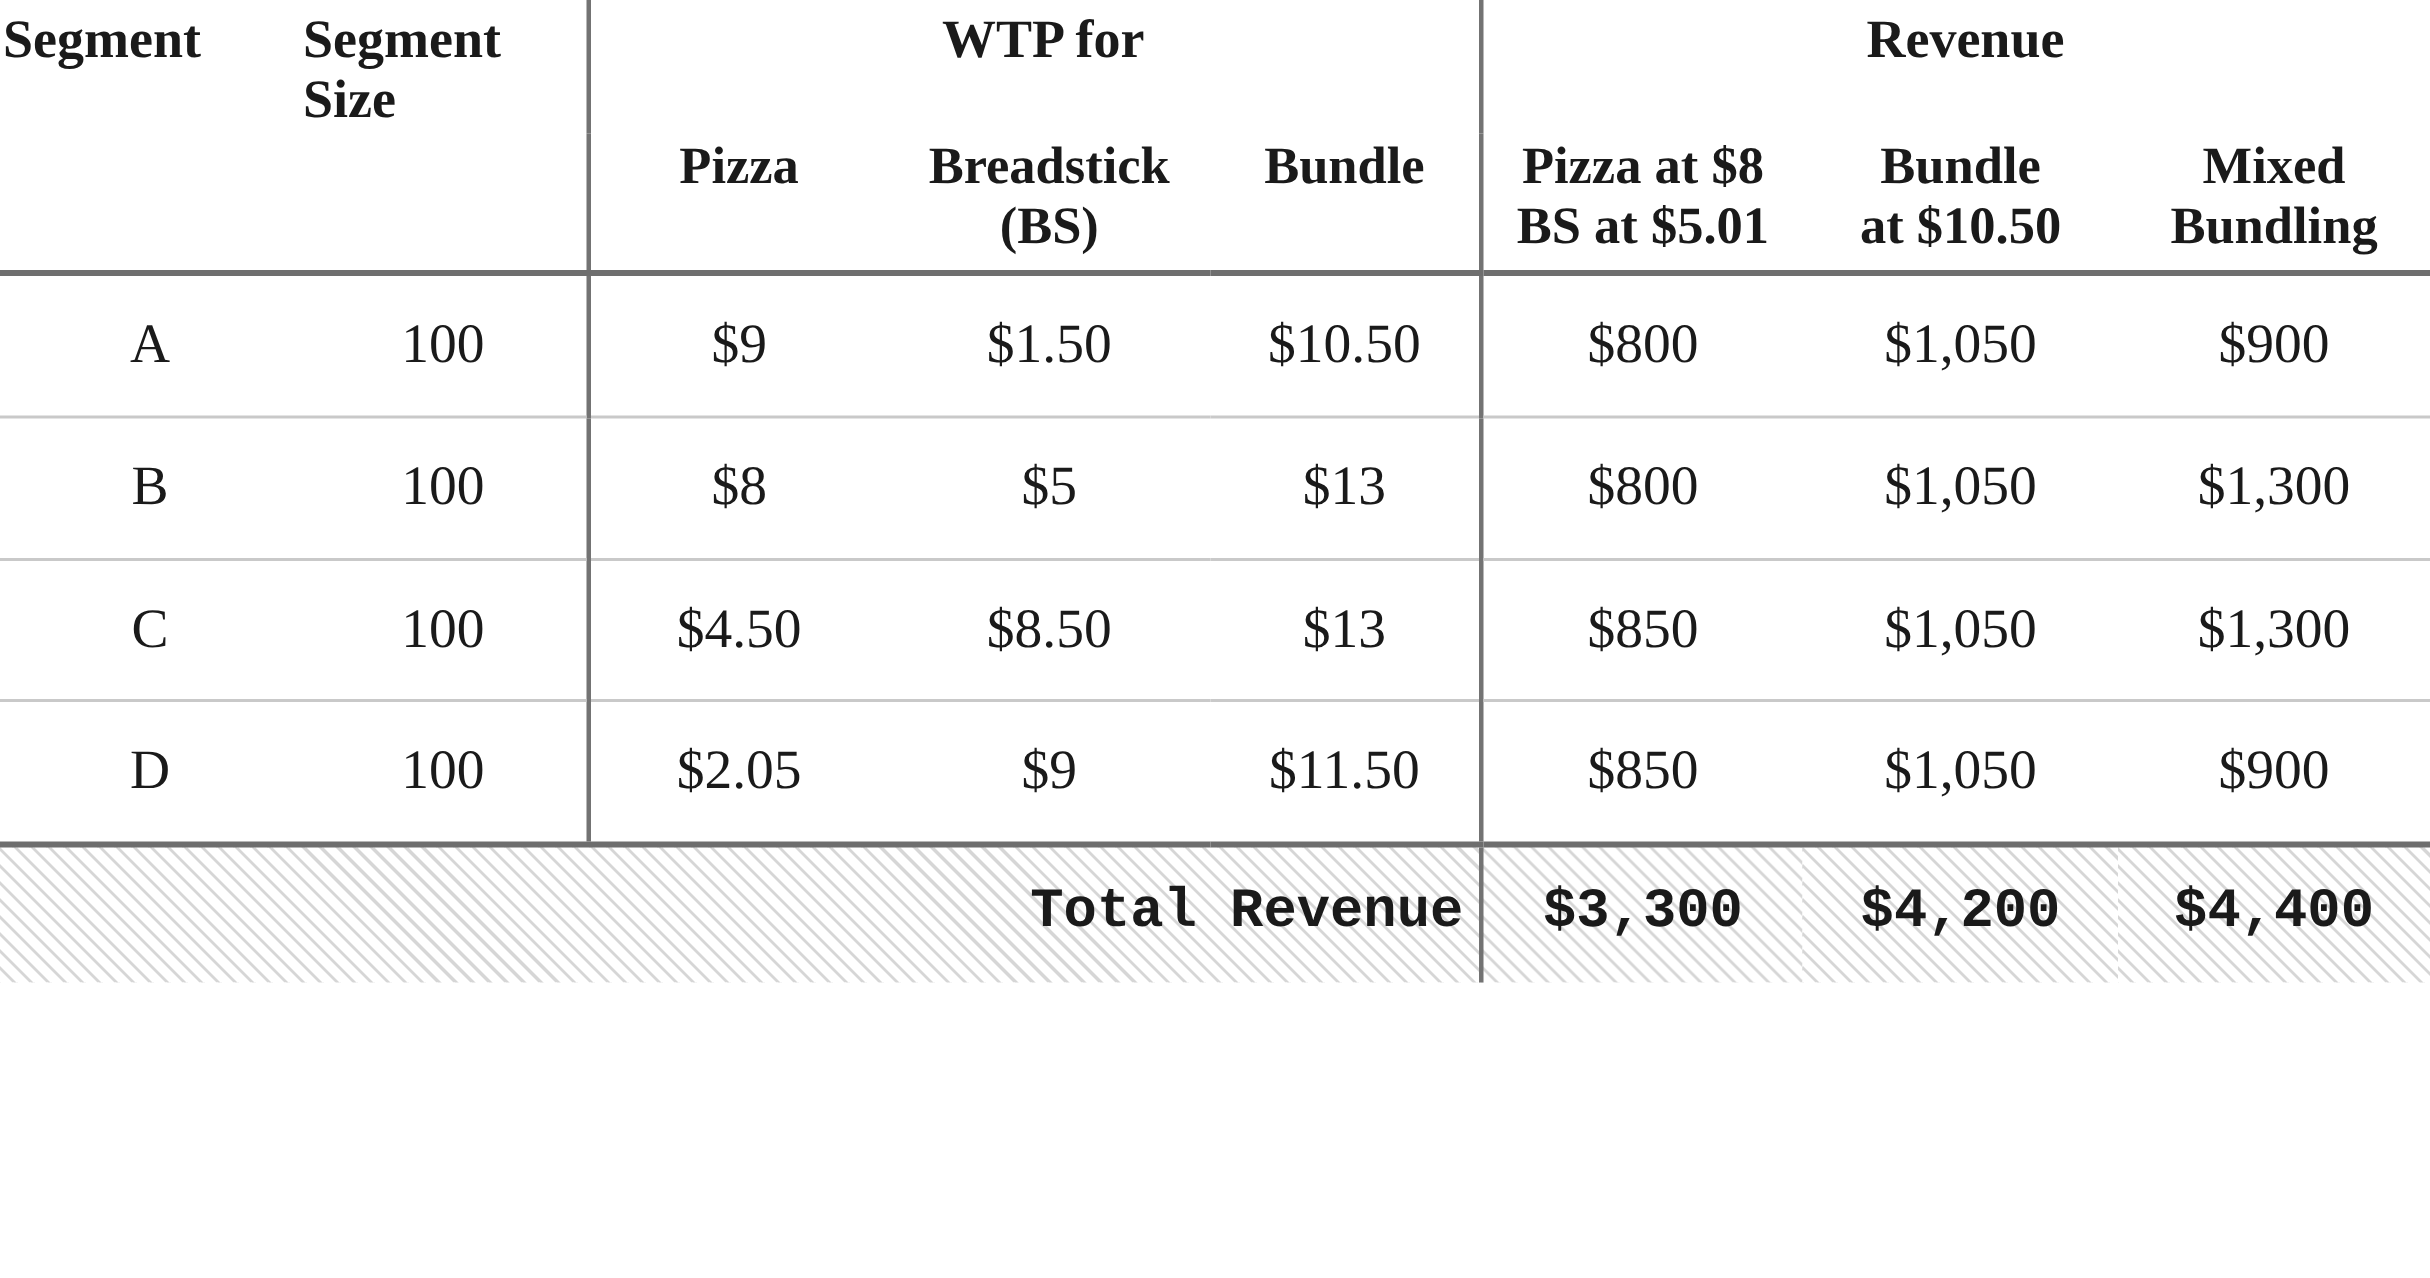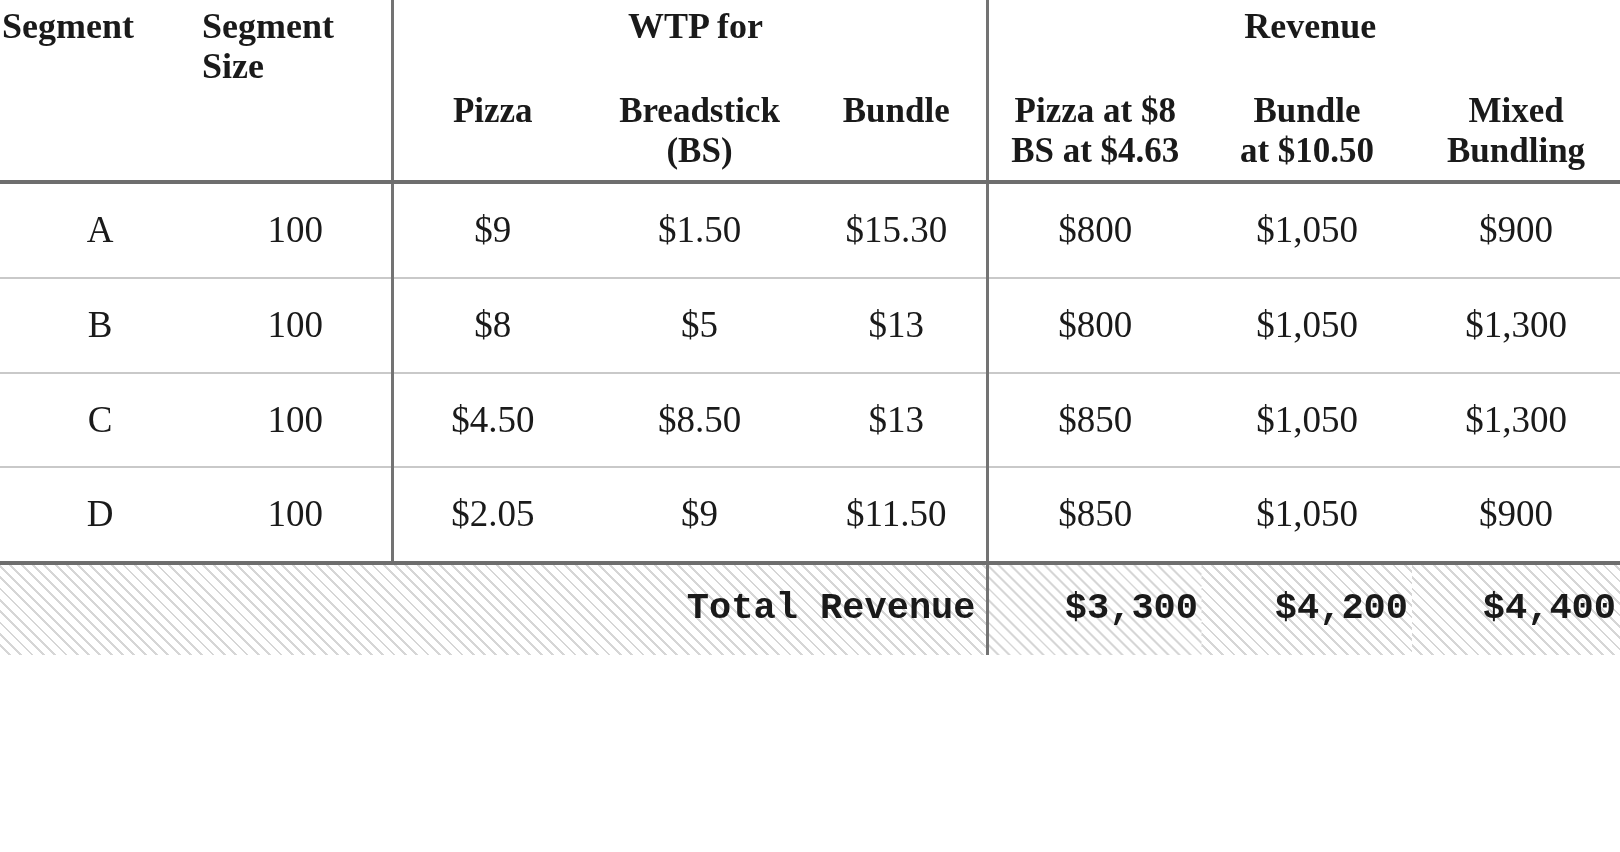--- a/index.html
+++ b/index.html
@@ -92,21 +92,21 @@
         #ffffff 0px, #ffffff 6px,
         #d6d6d6 6px, #d6d6d6 8px);
     vertical-align: middle;
     font-family: Liberation Mono, monospace;
   }
   tfoot td.total-label {
     text-align: right;
     padding-right: 10px;
   }
 
-  tfoot tr td { border-top: 0; text-align: right; }
+  tfoot tr td { border-top: 0; }
 
   .sub-seg-size {
     display: block;
   }
 </style>
 </head>
 <body>
 
 <div class="table-wrap">
   <table class="data-table">
@@ -136,40 +136,40 @@
         <th></th>
         <th></th>
         <th class="vline-left-strong">Pizza</th>
         <th>
           <span>Breadstick</span><br>
           <span>(BS)</span>
         </th>
         <th>Bundle</th>
         <th class="vline-left-strong">
           <span>Pizza at $8</span><br>
-          <span>BS at $4.63</span>
+          <span>BS at $5.01</span>
         </th>
         <th>
           <span>Bundle</span><br>
           <span>at $10.50</span>
         </th>
         <th>
           <span>Mixed</span><br>
           <span>Bundling</span>
         </th>
       </tr>
     </thead>
 
     <tbody>
       <tr>
         <td>A</td>
         <td>100</td>
         <td class="vline-left-strong">$9</td>
         <td>$1.50</td>
-        <td>$15.30</td>
+        <td>$10.50</td>
         <td class="vline-left-strong">$800</td>
         <td>$1,050</td>
         <td>$900</td>
       </tr>
       <tr>
         <td>B</td>
         <td>100</td>
         <td class="vline-left-strong">$8</td>
         <td>$5</td>
         <td>$13</td>

